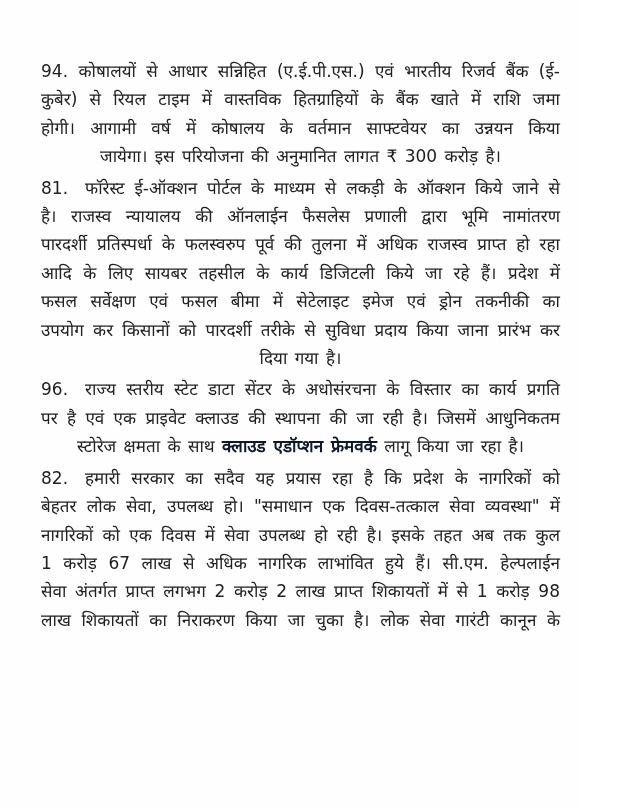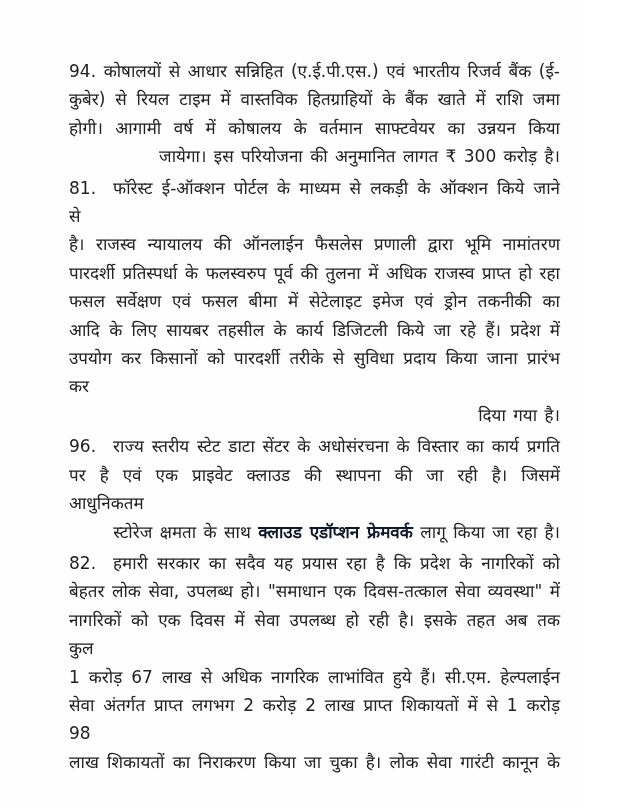--- a/index.html
+++ b/index.html
@@ -6,34 +6,34 @@
     margin: 0;
     padding: 0;
     background: #ffffff;
   }
   .page {
     position: relative;
     width: 580px;
     height: 808px;
     box-sizing: border-box;
     background: #fefefe;
-    padding: 57px 20px 0 69px;
+    padding: 57px 20px 0 41px;
     overflow: hidden;
     font-family: "DejaVu Sans", "Liberation Sans", sans-serif;
   }
   .paragraph {
     margin: 0 0 3px 0;
     padding: 0;
   }
   .line {
     font-size: 17px;
     line-height: 28.4px;
     color: #212121;
     word-spacing: 2px;
-    text-align: right;
+    text-align: center;
     white-space: normal;
   }
   .line.justify {
     text-align: justify;
     text-align-last: justify;
   }
   .line b {
     font-weight: bold;
     color: #0f172a;
   }
@@ -46,22 +46,22 @@
       <div class="paragraph">
         <div class="line justify"><span>94. कोषालयों से आधार सन्निहित (ए.ई.पी.एस.) एवं भारतीय रिजर्व बैंक (ई-</span></div>
         <div class="line justify"><span>कुबेर) से रियल टाइम में वास्तविक हितग्राहियों के बैंक खाते में राशि जमा</span></div>
         <div class="line justify"><span>होगी। आगामी वर्ष में कोषालय के वर्तमान साफ्टवेयर का उन्नयन किया</span></div>
         <div class="line"><span>जायेगा। इस परियोजना की अनुमानित लागत ₹ 300 करोड़ है।</span></div>
       </div>
       <div class="paragraph">
         <div class="line justify"><span>81. फॉरेस्ट ई-ऑक्शन पोर्टल के माध्यम से लकड़ी के ऑक्शन किये जाने से</span></div>
         <div class="line justify"><span>है। राजस्व न्यायालय की ऑनलाईन फैसलेस प्रणाली द्वारा भूमि नामांतरण</span></div>
         <div class="line justify"><span>पारदर्शी प्रतिस्पर्धा के फलस्वरुप पूर्व की तुलना में अधिक राजस्व प्राप्त हो रहा</span></div>
+        <div class="line justify"><span>आदि के लिए सायबर तहसील के कार्य डिजिटली किये जा रहे हैं। प्रदेश में</span></div>
         <div class="line justify"><span>फसल सर्वेक्षण एवं फसल बीमा में सेटेलाइट इमेज एवं ड्रोन तकनीकी का</span></div>
-        <div class="line justify"><span>आदि के लिए सायबर तहसील के कार्य डिजिटली किये जा रहे हैं। प्रदेश में</span></div>
         <div class="line justify"><span>उपयोग कर किसानों को पारदर्शी तरीके से सुविधा प्रदाय किया जाना प्रारंभ कर</span></div>
         <div class="line"><span>दिया गया है।</span></div>
       </div>
       <div class="paragraph">
         <div class="line justify"><span>96. राज्य स्तरीय स्टेट डाटा सेंटर के अधोसंरचना के विस्तार का कार्य प्रगति</span></div>
         <div class="line justify"><span>पर है एवं एक प्राइवेट क्लाउड की स्थापना की जा रही है। जिसमें आधुनिकतम</span></div>
         <div class="line"><span>स्टोरेज क्षमता के साथ </span><b>क्लाउड एडॉप्शन फ्रेमवर्क</b><span> लागू किया जा रहा है।</span></div>
       </div>
       <div class="paragraph">
         <div class="line justify"><span>82. हमारी सरकार का सदैव यह प्रयास रहा है कि प्रदेश के नागरिकों को</span></div>

